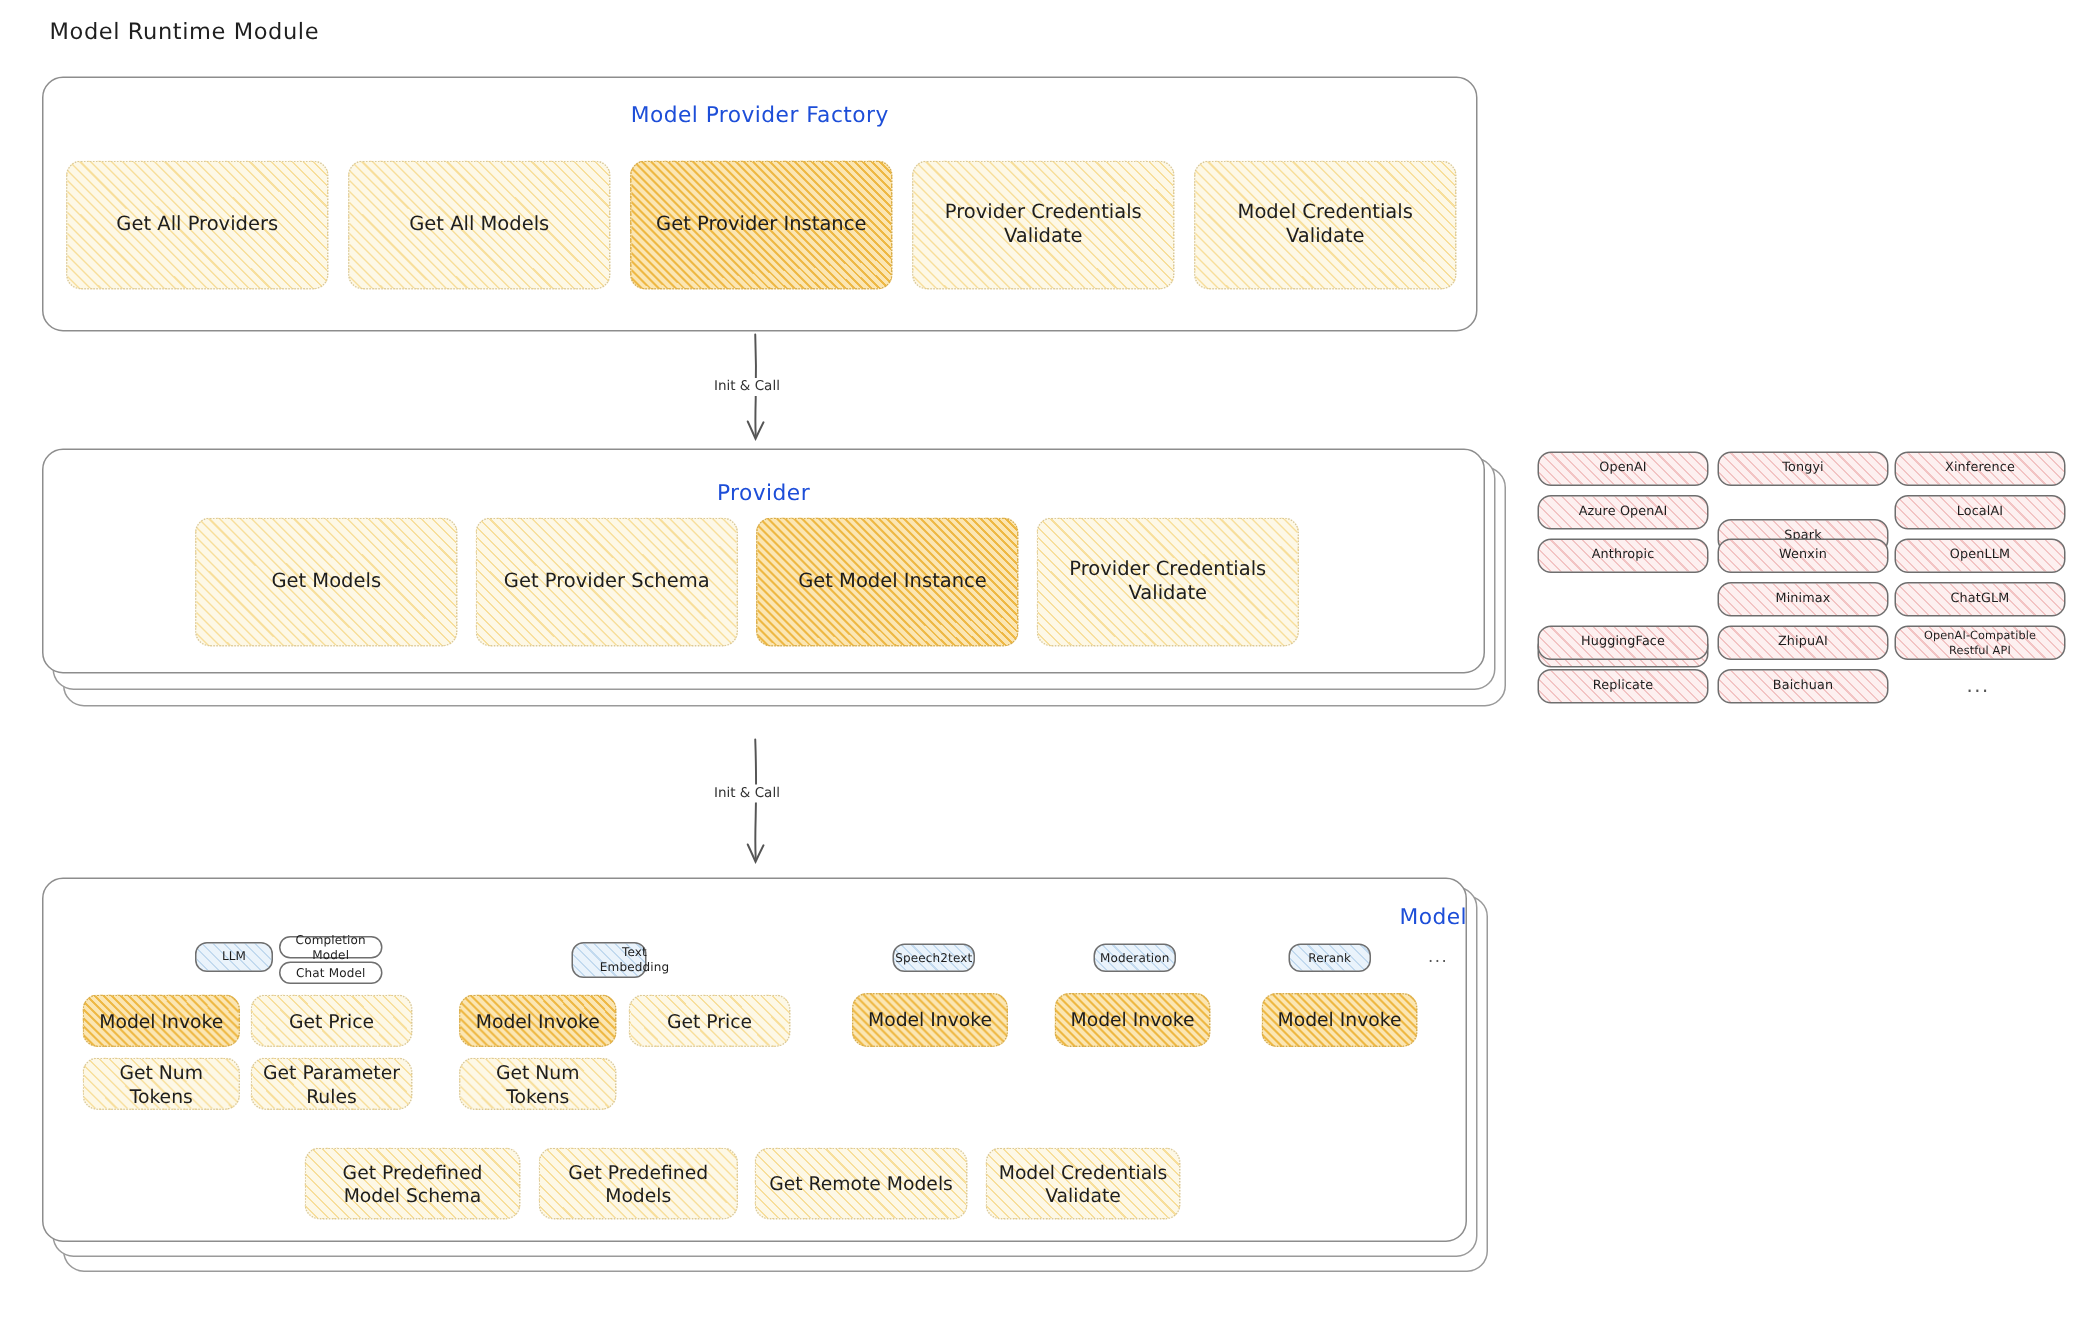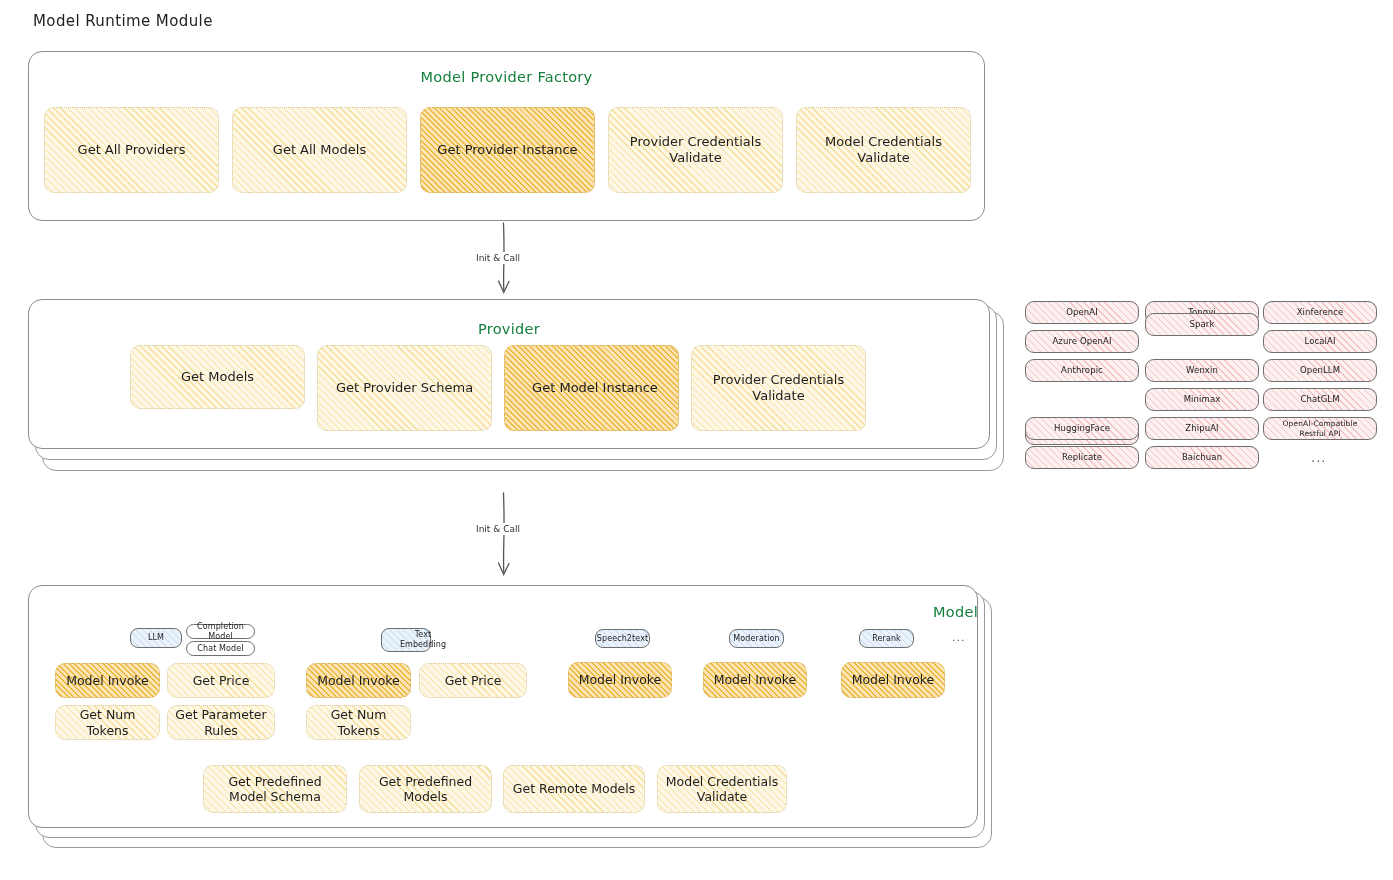--- a/index.html
+++ b/index.html
@@ -41,21 +41,21 @@
     background: #ffffff;
     box-sizing: border-box;
     z-index: 0;
   }
   .panel-head {
     position: absolute;
     left: 0;
     right: 0;
     text-align: center;
     font-size: 14.5px;
-    color: #15803d;
+    color: #1d4ed8;
     letter-spacing: .3px;
   }
 
   
   .node {
     position: absolute;
     box-sizing: border-box;
     border-radius: 10px;
     display: flex;
     align-items: center;
@@ -161,34 +161,34 @@
     <path d="M10.5 59 Q13.5 65.5 15.7 70.5 Q18.5 64.5 21 59.5" stroke="#555" stroke-width="1.3" fill="none" stroke-linecap="round"></path>
   </svg>
 </div>
 <div class="arrow-label" style="left:473px; top:252px;">Init &amp; Call</div>
 
 <div class="panel-shadow" style="left:42px; top:311px; width:962px; height:160px;"></div>
 <div class="panel-shadow" style="left:35px; top:305px; width:962px; height:155px;"></div>
 <div class="panel" style="left:28px; top:299px; width:962px; height:150px; z-index:1;"></div>
 <div class="panel-head" style="left:28px; top:321px; width:962px; z-index:2;">Provider</div>
 
-<div class="node fill-yellow node-lg" style="left:130px; top:345px; width:175px; height:64px; z-index:2;">Get Models</div>
+<div class="node fill-yellow node-lg" style="left:130px; top:345px; width:175px; height:86px; z-index:2;">Get Models</div>
 <div class="node fill-yellow node-lg" style="left:317px; top:345px; width:175px; height:86px; z-index:2;">Get Provider Schema</div>
 <div class="node fill-amber node-lg" style="left:504px; top:345px; width:175px; height:86px; z-index:2;padding-left:13px;">Get Model Instance</div>
 <div class="node fill-yellow node-lg" style="left:691px; top:345px; width:175px; height:86px; z-index:2;">Provider Credentials Validate</div>
 
 <div class="node fill-pink tag" style="left:1025px; top:301px; width:114px; height:23px;">OpenAI</div>
 <div class="node fill-pink tag" style="left:1025px; top:330px; width:114px; height:23px;text-align:right;">Azure OpenAI</div>
 <div class="node fill-pink tag" style="left:1025px; top:359px; width:114px; height:23px;">Anthropic</div>
 <div class="node fill-pink tag" style="left:1025px; top:388px; width:114px; height:23px;margin-top:34px;">Cohere</div>
 <div class="node fill-pink tag" style="left:1025px; top:417px; width:114px; height:23px;">HuggingFace</div>
 <div class="node fill-pink tag" style="left:1025px; top:446px; width:114px; height:23px;">Replicate</div>
 
 <div class="node fill-pink tag" style="left:1145px; top:301px; width:114px; height:23px;">Tongyi</div>
-<div class="node fill-pink tag" style="left:1145px; top:313px; width:114px; height:23px;">Spark</div>
+<div class="node fill-pink tag" style="left:1145px; top:346px; width:114px; height:23px;">Spark</div>
 <div class="node fill-pink tag" style="left:1145px; top:359px; width:114px; height:23px;">Wenxin</div>
 <div class="node fill-pink tag" style="left:1145px; top:388px; width:114px; height:23px;">Minimax</div>
 <div class="node fill-pink tag" style="left:1145px; top:417px; width:114px; height:23px;">ZhipuAI</div>
 <div class="node fill-pink tag" style="left:1145px; top:446px; width:114px; height:23px;">Baichuan</div>
 
 <div class="node fill-pink tag" style="left:1263px; top:301px; width:114px; height:23px;">Xinference</div>
 <div class="node fill-pink tag" style="left:1263px; top:330px; width:114px; height:23px;">LocalAI</div>
 <div class="node fill-pink tag" style="left:1263px; top:359px; width:114px; height:23px;">OpenLLM</div>
 <div class="node fill-pink tag" style="left:1263px; top:388px; width:114px; height:23px;">ChatGLM</div>
 <div class="node fill-pink tag" style="left:1263px; top:417px; width:114px; height:23px; font-size:7.5px;">OpenAI-Compatible Restful API</div>

